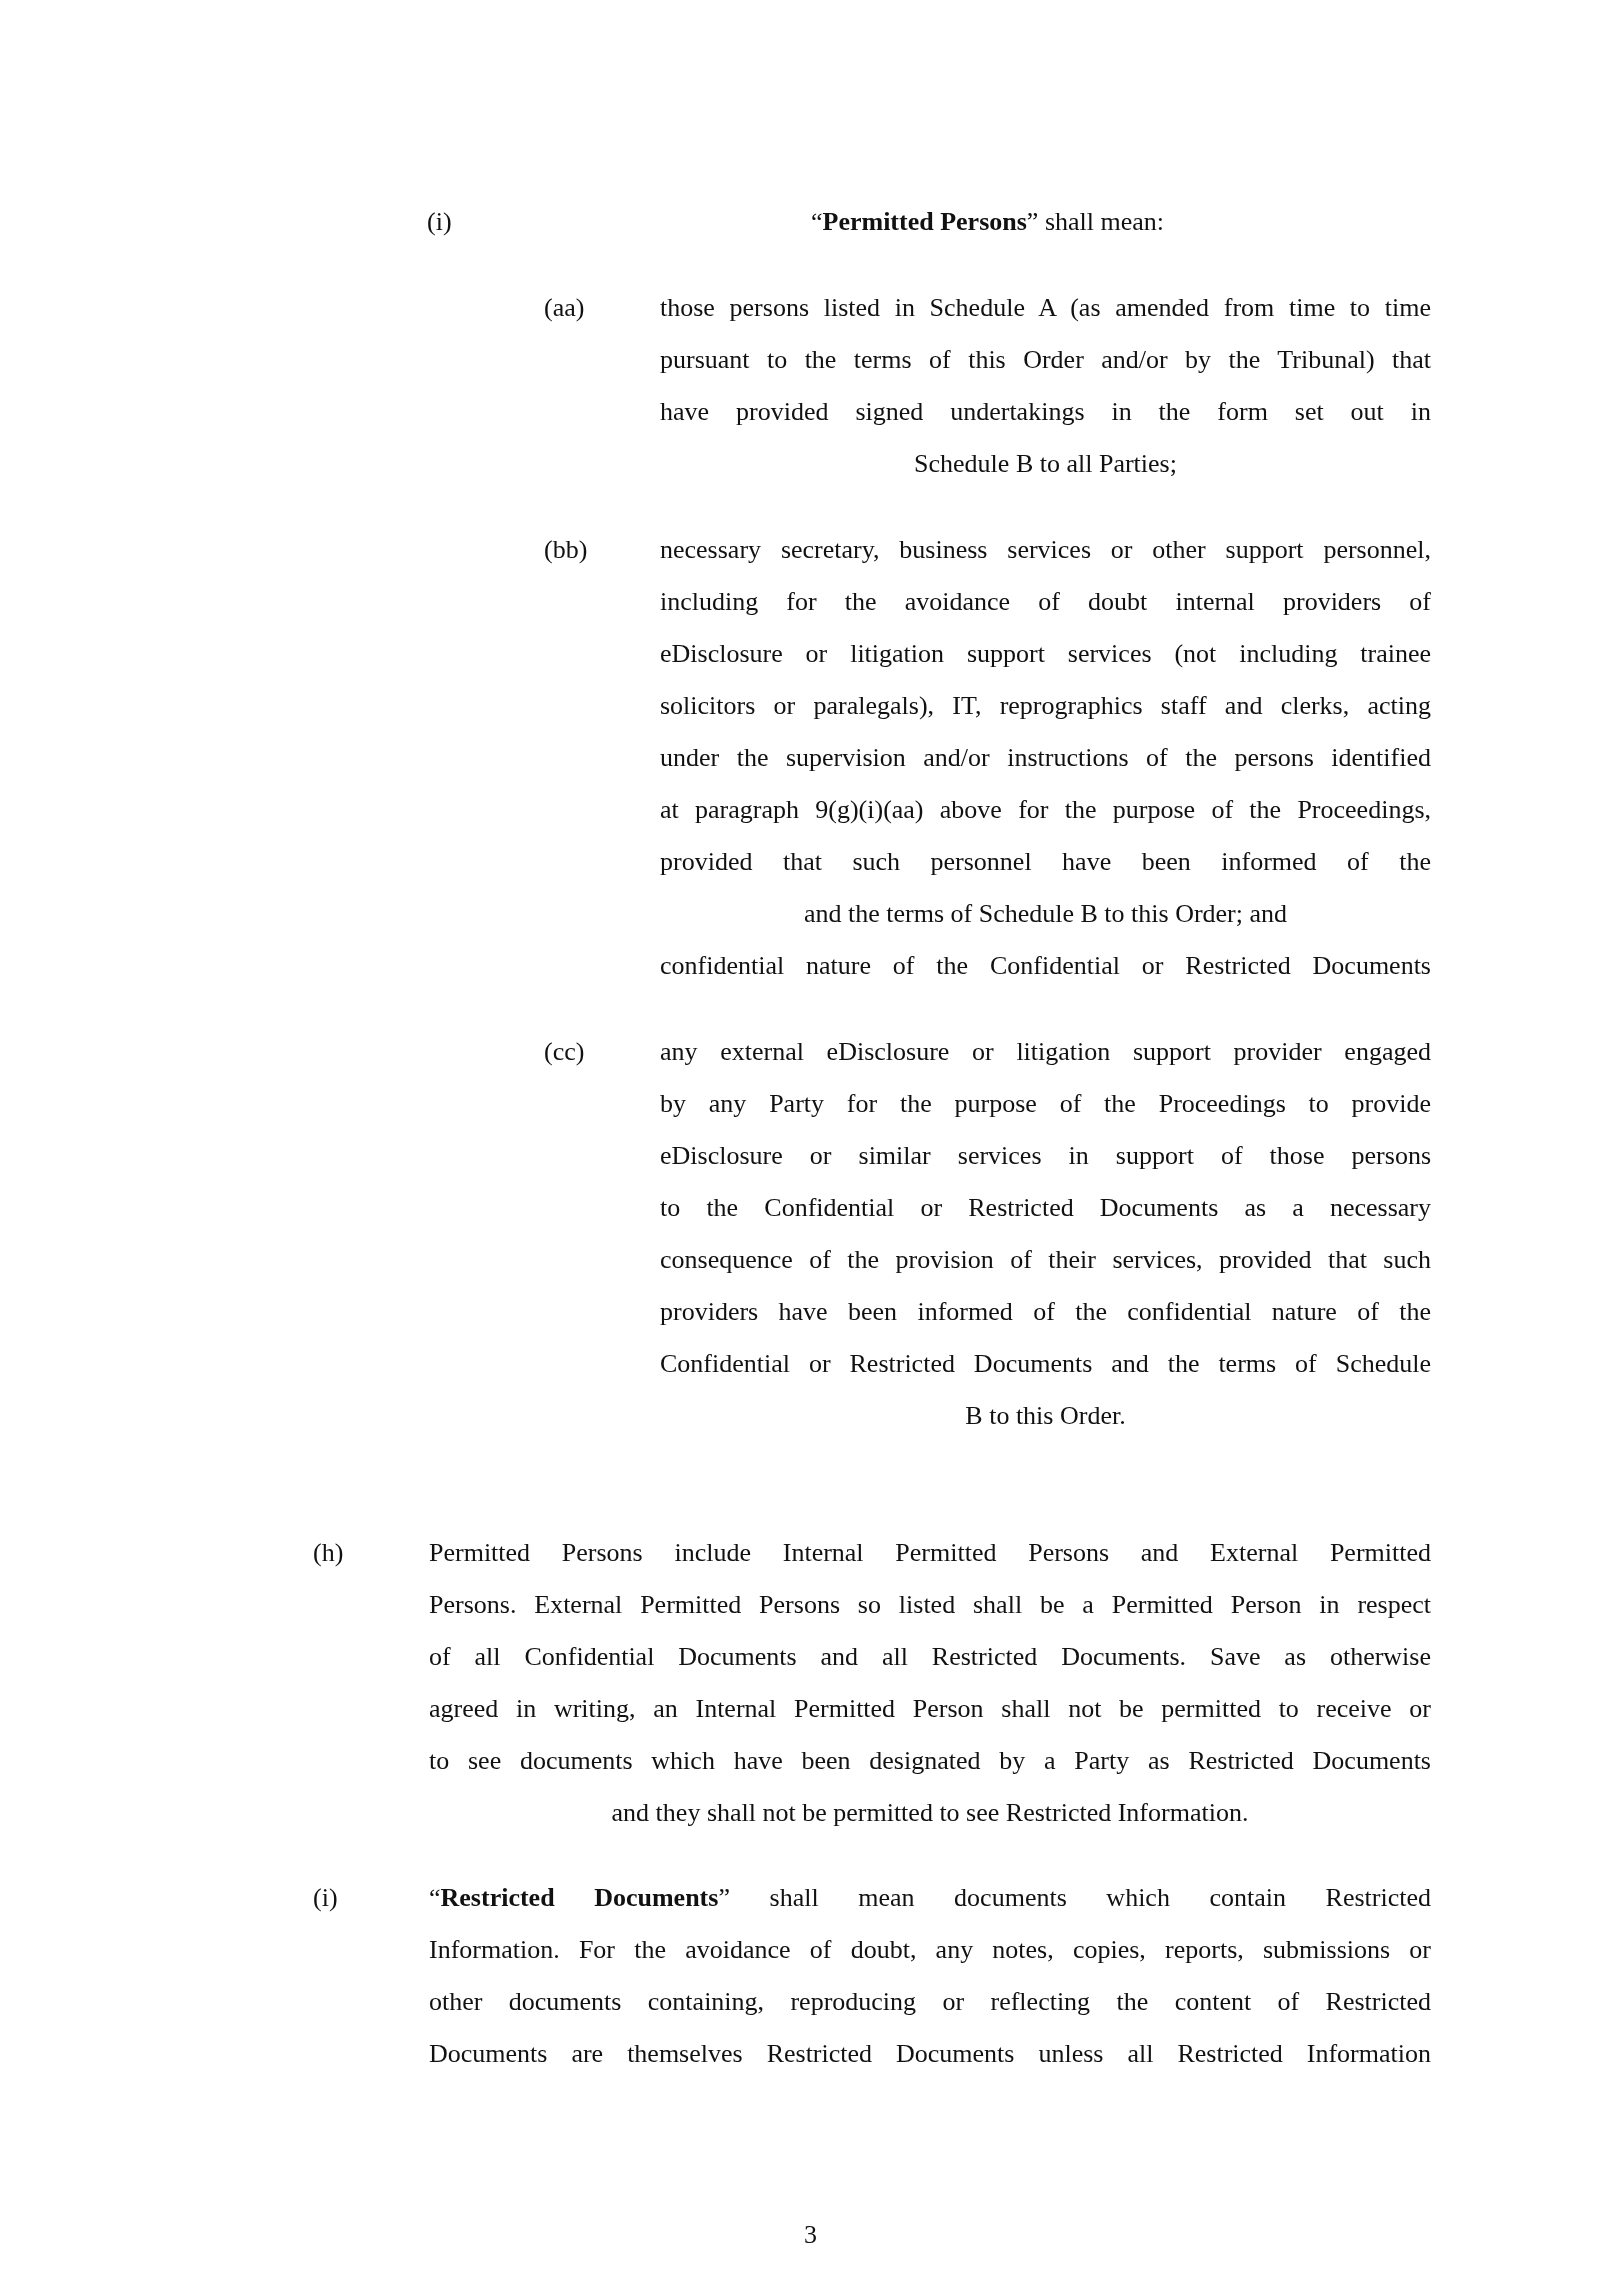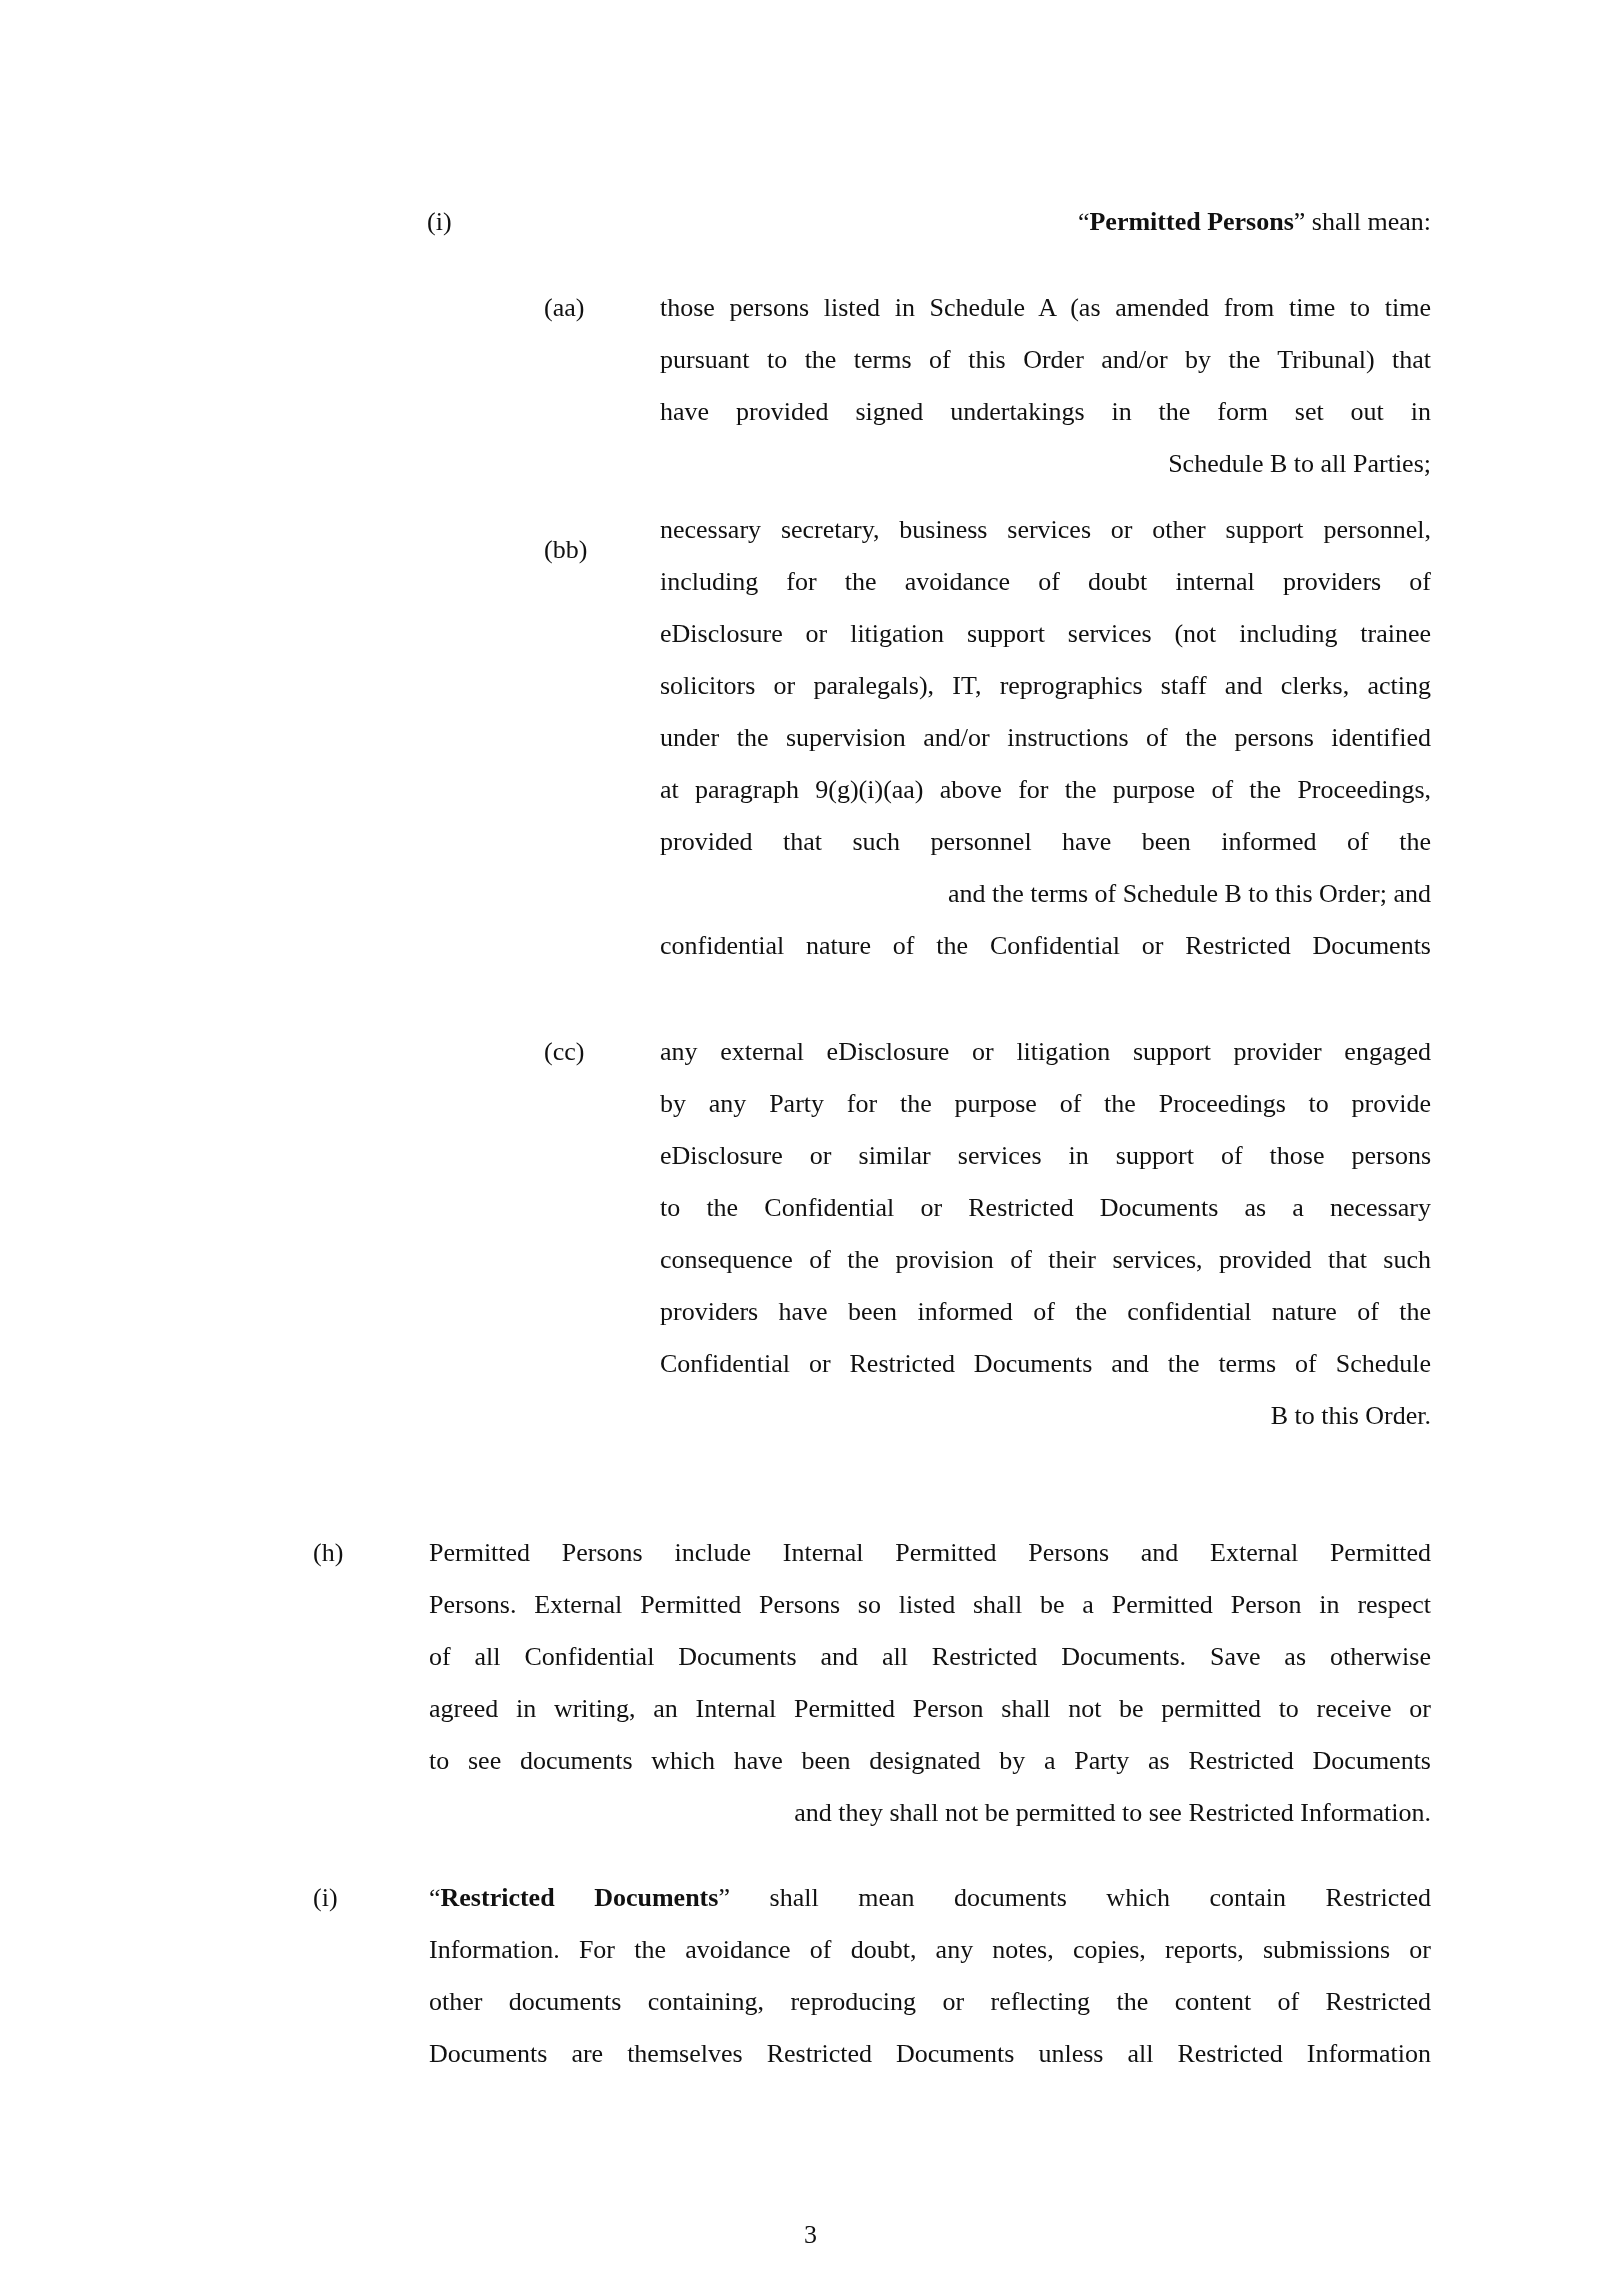--- a/index.html
+++ b/index.html
@@ -3,21 +3,21 @@
 <meta charset="utf-8">
 <style>
   html, body { margin:0; padding:0; background:#ffffff; }
   body { width:1621px; height:2293px; position:relative; overflow:hidden;
          font-family:"Liberation Serif", "DejaVu Serif", serif; color:#111; }
   .page { position:absolute; left:0; top:0; width:1621px; height:2293px; background:#fff; }
   .blk { position:absolute; font-size:26px; line-height:52px; }
   .label { position:absolute; font-size:26px; line-height:52px; }
   .line { display:block; height:52px; white-space:nowrap; }
   .j { text-align:justify; text-align-last:justify; white-space:normal; overflow:hidden; }
-  .l { text-align:right; }
+  .l { text-align:center; }
   b { font-weight:bold; }
   .pagenum { position:absolute; left:0; width:1621px; text-align:center; font-size:26px; line-height:52px; }
 </style>
 </head>
 <body>
 
 <div class="page">
 
   <div class="label" style="left:427px; top:196px;">(i)</div>
   <div class="blk" style="left:544px; top:196px; width:887px;">
@@ -26,21 +26,21 @@
 
   <div class="label" style="left:544px; top:282px;text-align:right;">(aa)</div>
   <div class="blk" style="left:660px; top:282px; width:771px;">
     <span class="line j">those persons listed in Schedule A (as amended from time to time</span>
     <span class="line j">pursuant to the terms of this Order and/or by the Tribunal) that</span>
     <span class="line j">have provided signed undertakings in the form set out in</span>
     <span class="line l">Schedule B to all Parties;</span>
   </div>
 
   <div class="label" style="left:544px; top:524px;">(bb)</div>
-  <div class="blk" style="left:660px; top:504px; width:771px;font-family:Liberation Serif, serif;">
+  <div class="blk" style="left:660px; top:524px; width:771px;font-family:Liberation Serif, serif;">
     <span class="line j">necessary secretary, business services or other support personnel,</span>
     <span class="line j">including for the avoidance of doubt internal providers of</span>
     <span class="line j">eDisclosure or litigation support services (not including trainee</span>
     <span class="line j">solicitors or paralegals), IT, reprographics staff and clerks, acting</span>
     <span class="line j">under the supervision and/or instructions of the persons identified</span>
     <span class="line j">at paragraph 9(g)(i)(aa) above for the purpose of the Proceedings,</span>
     <span class="line j">provided that such personnel have been informed of the</span>
     <span class="line l">and the terms of Schedule B to this Order; and</span>
     <span class="line j">confidential nature of the Confidential or Restricted Documents</span>
   </div>

